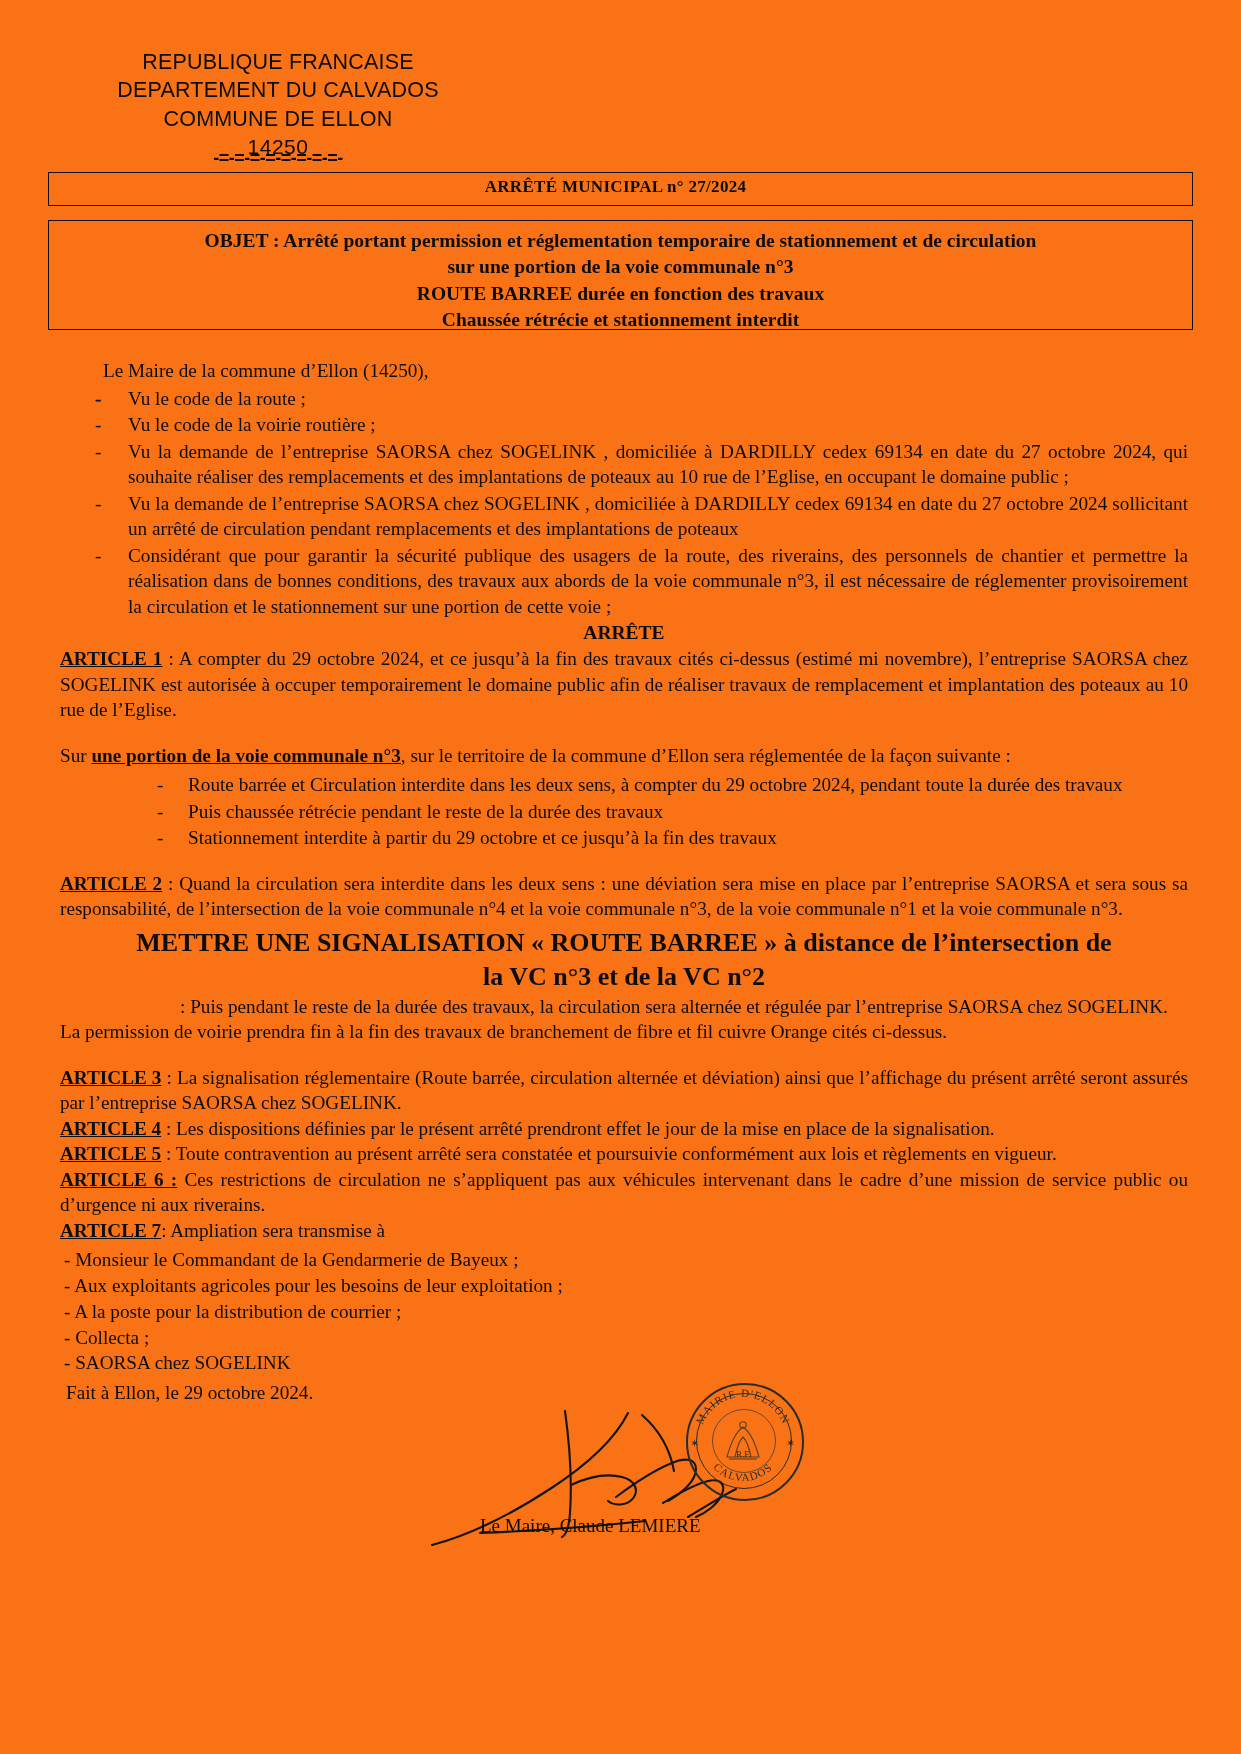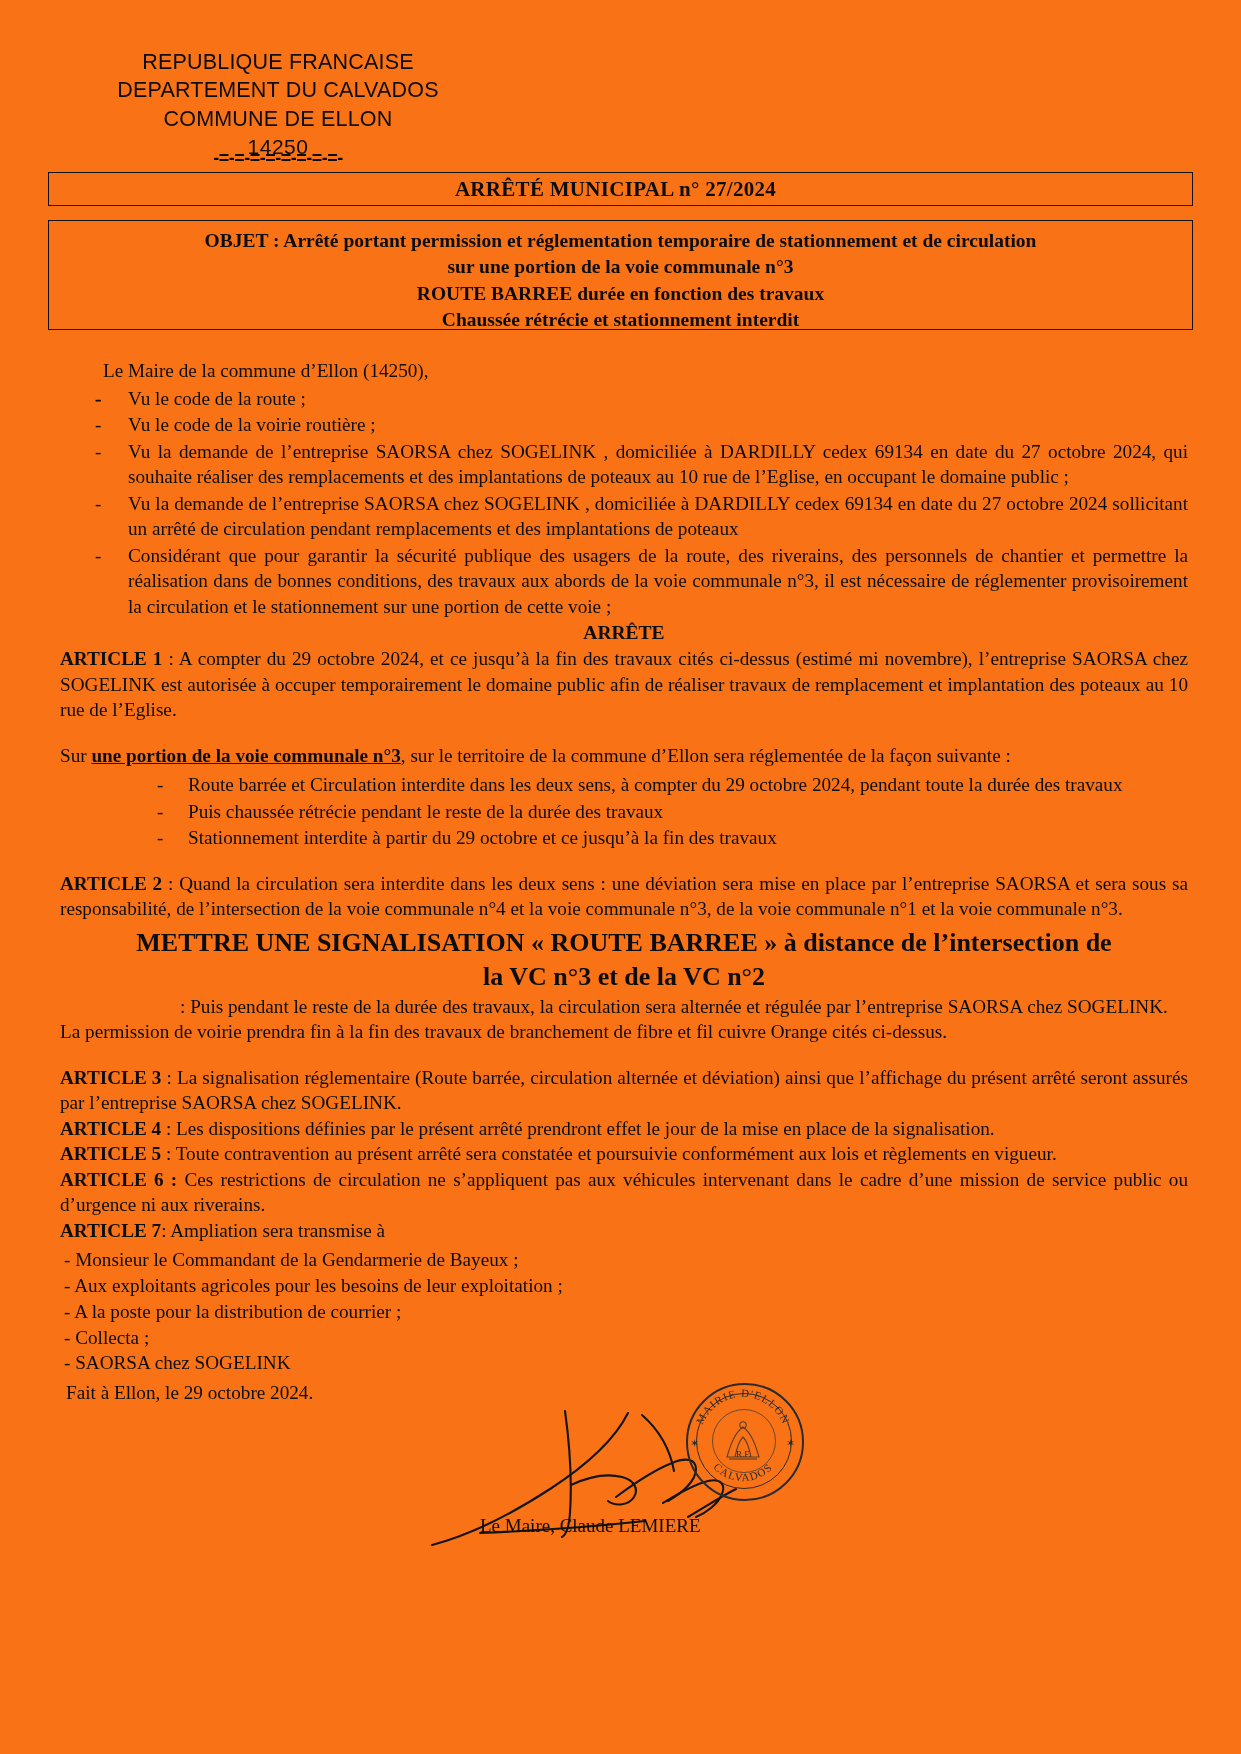--- a/index.html
+++ b/index.html
@@ -54,21 +54,21 @@
     width: 1145px;
     height: 34px;
     border: 1.6px solid #111;
     box-sizing: border-box;
   }
   .titlebox .txt {
     position: absolute;
     left: 0; right: 10px;
     top: 4px;
     text-align: center;
-    font-size: 21px;
+    font-size: 17px;
     font-weight: bold;
     letter-spacing: 0.3px;
   }
 
   .objectbox {
     position: absolute;
     left: 48px;
     top: 220px;
     width: 1145px;
     height: 110px;
@@ -122,20 +122,21 @@
   }
 
   p.blk {
     margin: 0;
     text-align: justify;
   }
   p.gap { margin-top: 20px; }
 
   .art {
     font-weight: bold;
+    text-decoration: underline;
   }
   .uline-bold {
     font-weight: bold;
     text-decoration: underline;
   }
 
   ul.sub {
     list-style: none;
     margin: 4px 0 0 0;
     padding: 0;

